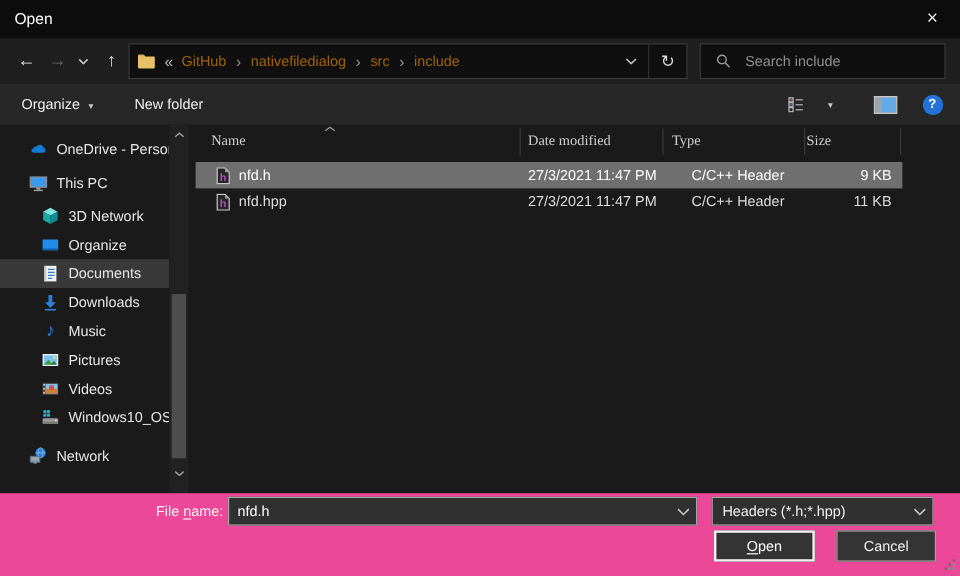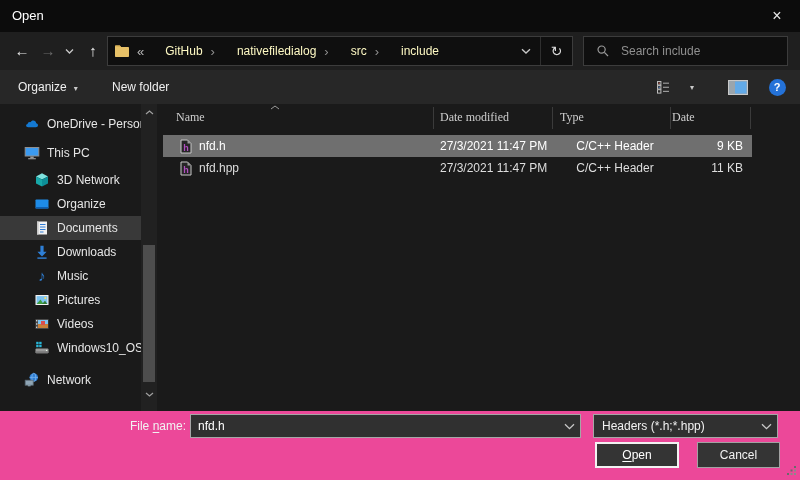--- a/index.html
+++ b/index.html
@@ -21,21 +21,21 @@
   .navbar{position:absolute;left:0;top:32px;width:800px;height:38px;background:#1f1f1f;}
   .nav-btn{position:absolute;top:0;height:38px;text-align:center;font-size:15px;line-height:38px;}
   .nav-back{left:8px;width:28px;color:#e8e8e8;}
   .nav-fwd{left:36px;width:24px;color:#6b6b6b;}
   .nav-recent{left:60px;width:18px;display:flex;align-items:center;justify-content:center;}
   .nav-up{left:80px;width:26px;color:#e8e8e8;}
 
   .addressbar{position:absolute;left:107px;top:4px;width:466px;height:30px;background:#0f0f0f;
     border:1px solid #3c3c3c;display:flex;align-items:center;padding-left:6px;}
   .addressbar .overflow{margin-left:7px;color:#b8b8b8;font-size:13px;}
-  .crumb{padding:0 7px;color:#fef9c3;white-space:nowrap;margin-left:14px;}
+  .crumb{padding:0 7px;color:#a16207;white-space:nowrap;}
   .crumb-sep{color:#909090;font-size:13px;padding:0 1px;}
   .addr-spacer{flex:1;}
   .addr-chevron{width:28px;height:28px;display:flex;align-items:center;justify-content:center;}
   .addr-refresh{width:32px;height:28px;border-left:1px solid #2f2f2f;font-size:14px;color:#d9d9d9;line-height:28px;text-align:center;}
 
   .searchbox{position:absolute;left:583px;top:4px;width:205px;height:30px;background:#0f0f0f;
     border:1px solid #3c3c3c;display:flex;align-items:center;}
   .searchbox svg{margin-left:12px;flex:none;}
   .search-ph{margin-left:11px;color:#909090;white-space:nowrap;}
 
@@ -324,21 +324,21 @@
     </div>
 
     <div class="filearea">
       <div class="col-header">
         <svg class="sort-caret" width="10" height="5" viewBox="0 0 10 5">
             <polyline points="1,4 5,1 9,4" fill="none" stroke="#9a9a9a" stroke-width="1"></polyline>
           </svg>
         <span class="hcell h-name">Name</span>
         <span class="hcell h-date">Date modified</span>
         <span class="hcell h-type">Type</span>
-        <span class="hcell h-size">Date</span>
+        <span class="hcell h-size">Size</span>
         <div class="hdiv d1"></div>
         <div class="hdiv d2"></div>
         <div class="hdiv d3"></div>
         <div class="hdiv d4"></div>
       </div>
 
       <div class="frow row0 selected">
         <div class="fc-name">
           <svg width="12" height="15" viewBox="0 0 12 15">
             <path d="M1 1h6.5L11 4.5V14H1z" fill="#262626" stroke="#c9c9c9" stroke-width="1"></path>

